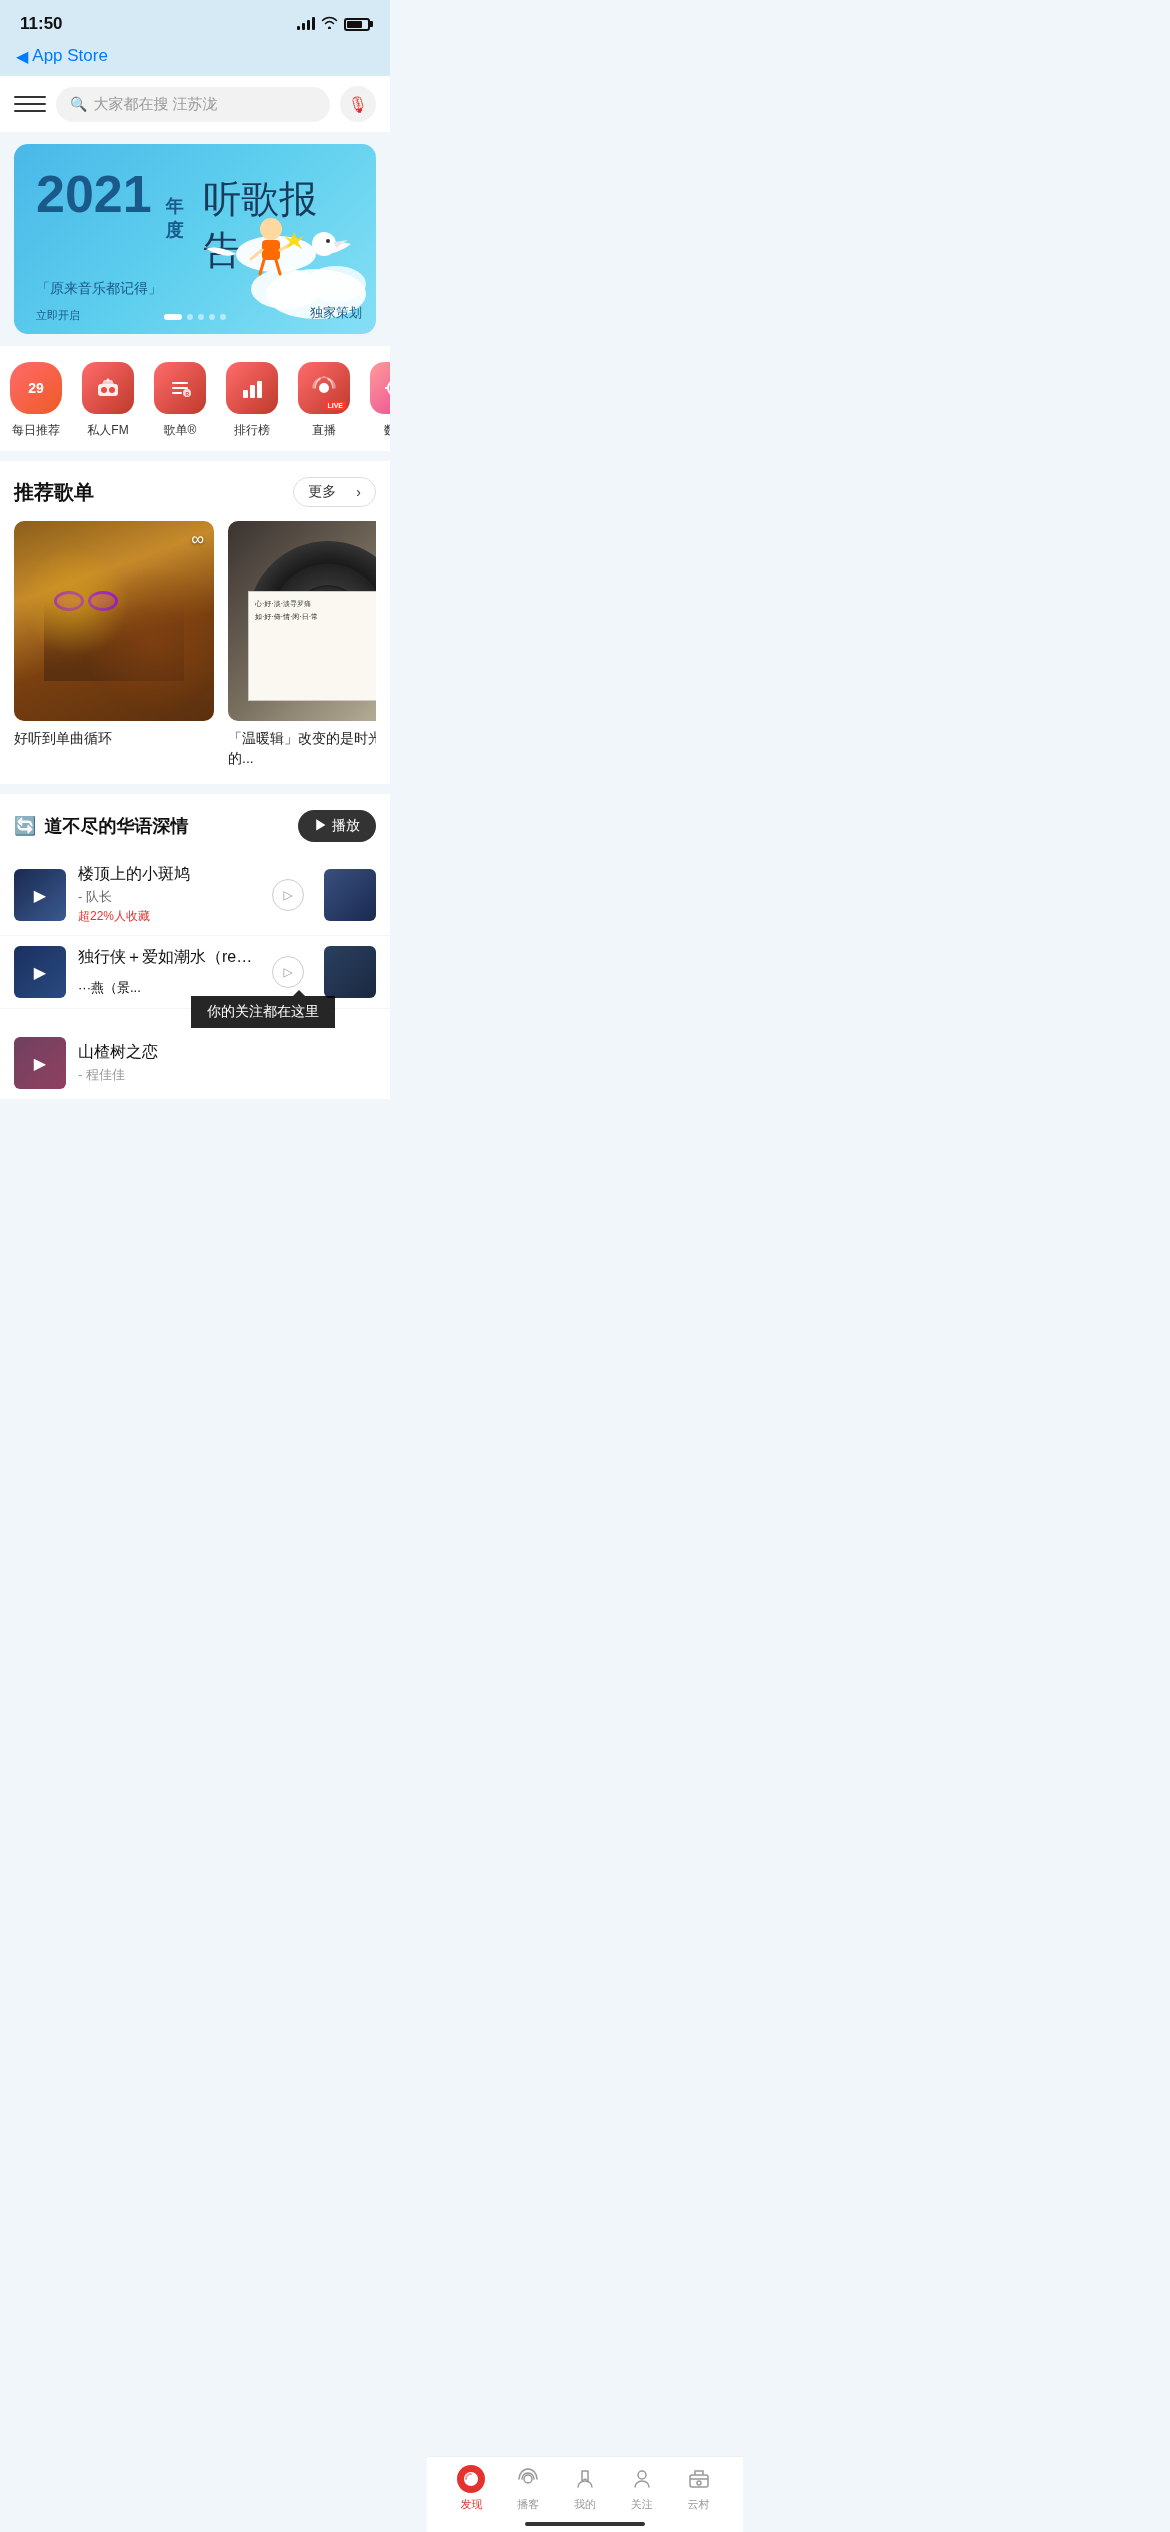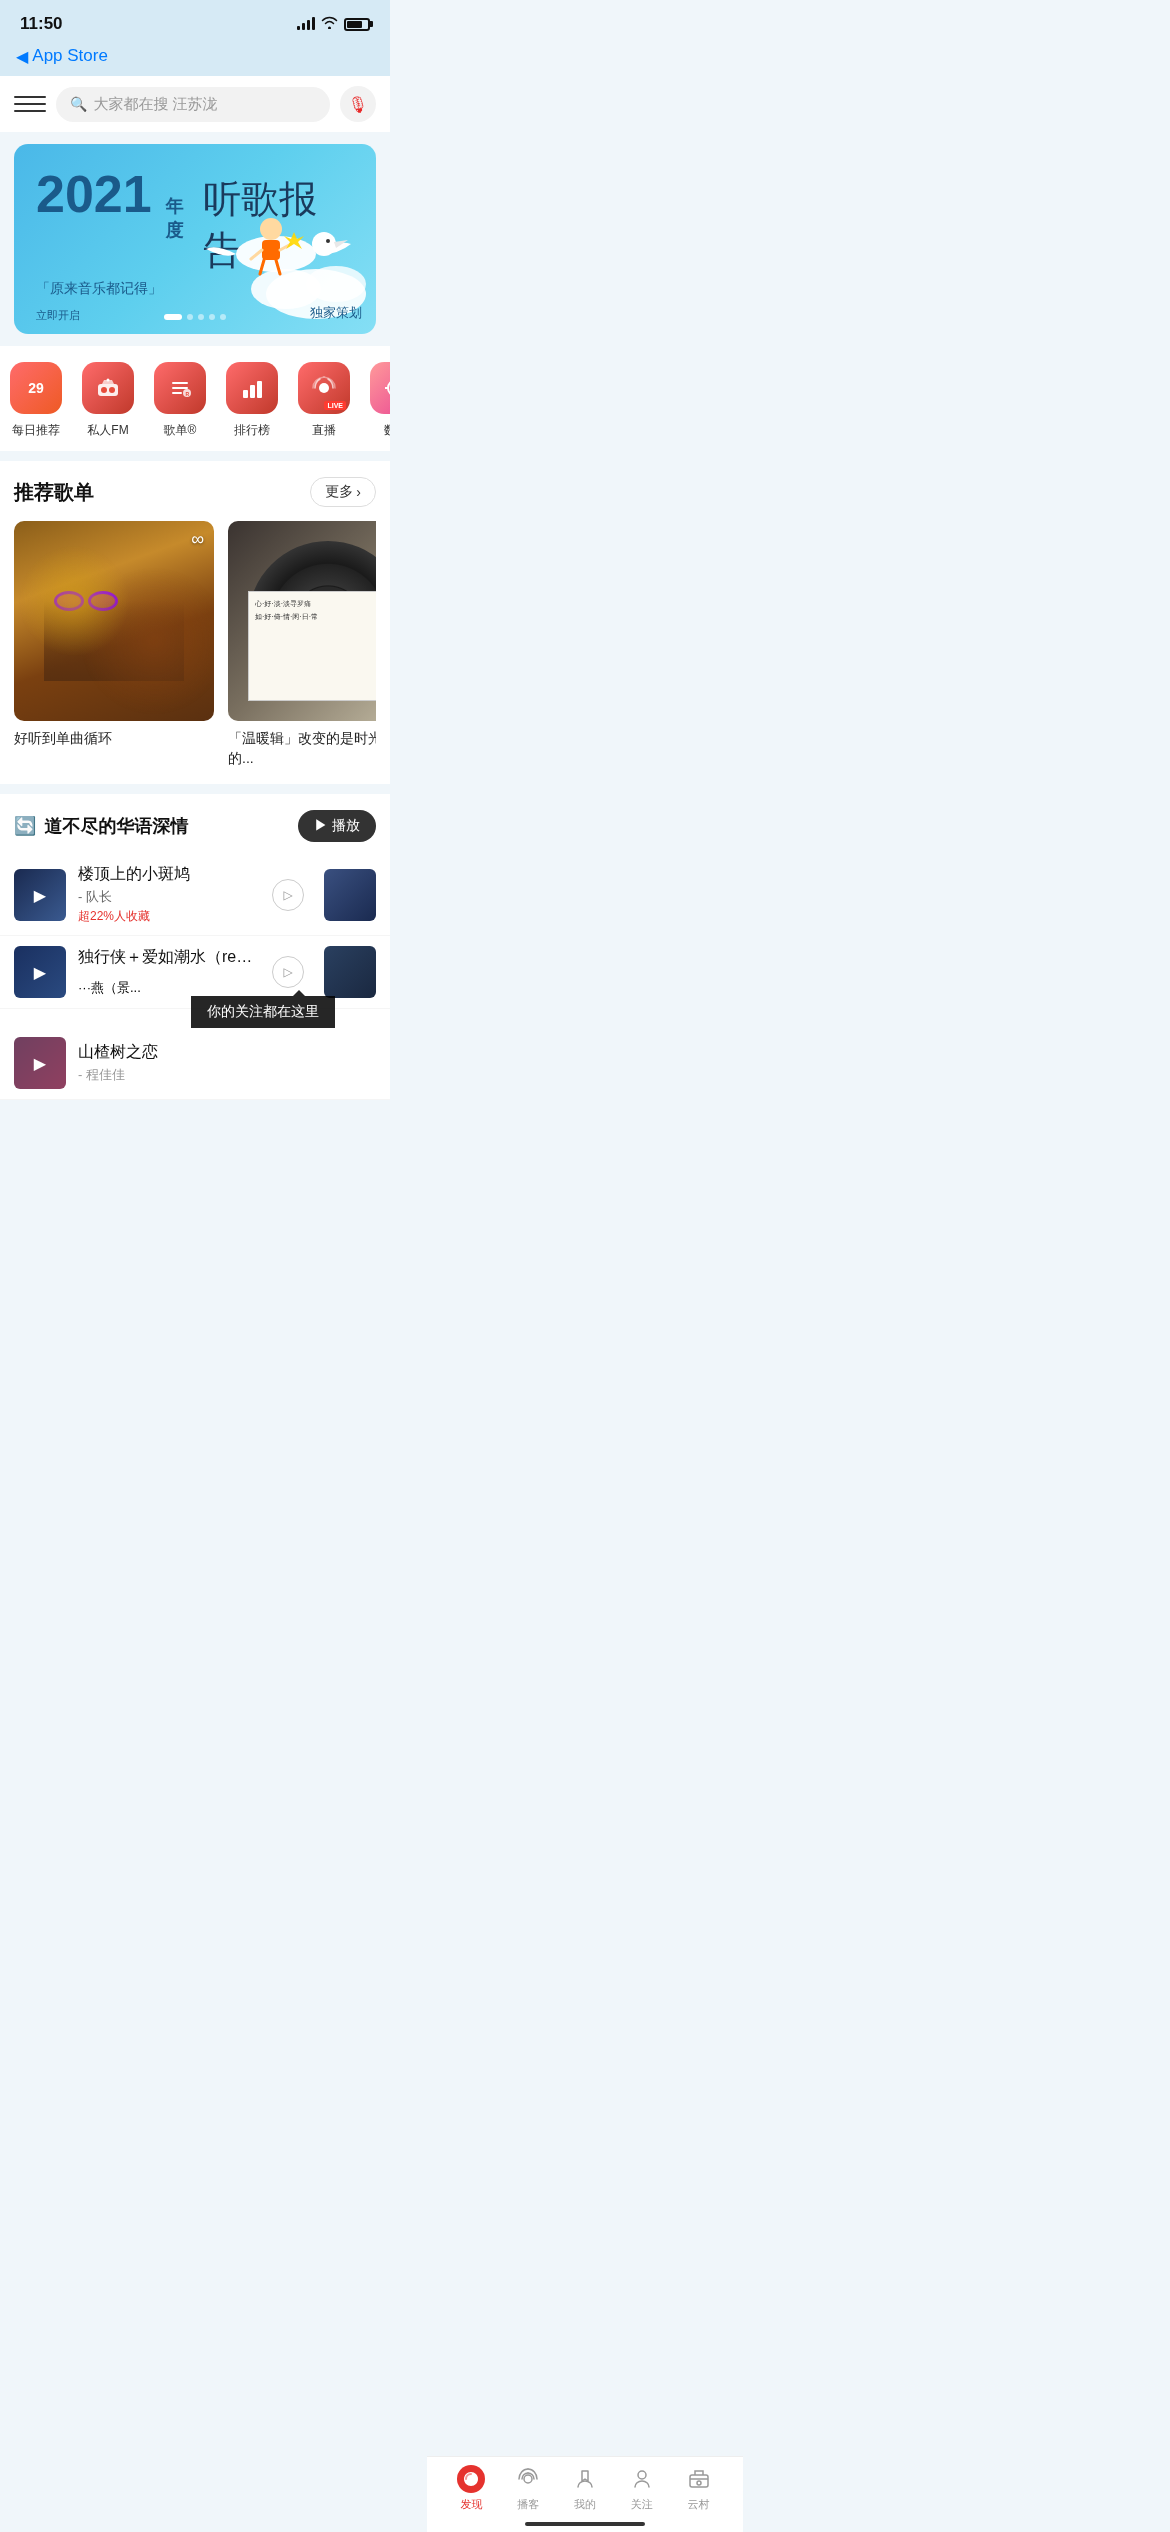--- a/index.html
+++ b/index.html
@@ -265,21 +265,21 @@
     }
     .section-more {
       border: 1px solid #ddd;
       border-radius: 20px;
       padding: 5px 14px;
       font-size: 14px;
       color: #333;
       cursor: pointer;
       display: flex;
       align-items: center;
-      gap: 3px;
+      gap: 20px;
     }
 
     
     .playlist-row {
       display: flex;
       gap: 14px;
       overflow-x: auto;
       padding-bottom: 16px;
       scrollbar-width: none;
     }
@@ -578,21 +578,21 @@
       <div class="banner-dot"></div>
       <div class="banner-dot"></div>
       <div class="banner-dot"></div>
       <div class="banner-dot"></div>
     </div>
     <span class="banner-tag">独家策划</span>
   </div>
 
   <div class="categories">
     <div class="cat-item">
-      <div class="cat-icon" style="background:linear-gradient(135deg,#ff6b6b,#ee5a24);border-radius:14px;color:white;font-size:20px;">
+      <div class="cat-icon" style="background:linear-gradient(135deg,#ff6b6b,#ee5a24);border-radius:20px;color:white;font-size:20px;">
         <span style="color:white;font-weight:700;font-size:14px;">29</span>
       </div>
       <span class="cat-label">每日推荐</span>
     </div>
     <div class="cat-item">
       <div class="cat-icon" style="background:linear-gradient(135deg,#ff6b6b,#c0392b);border-radius:14px;">
         <svg width="28" height="28" viewBox="0 0 28 28">
           <rect x="4" y="10" width="20" height="12" rx="3" fill="white" opacity="0.9"></rect>
           <circle cx="10" cy="16" r="3" fill="#e74c3c"></circle>
           <circle cx="18" cy="16" r="3" fill="#e74c3c"></circle>

